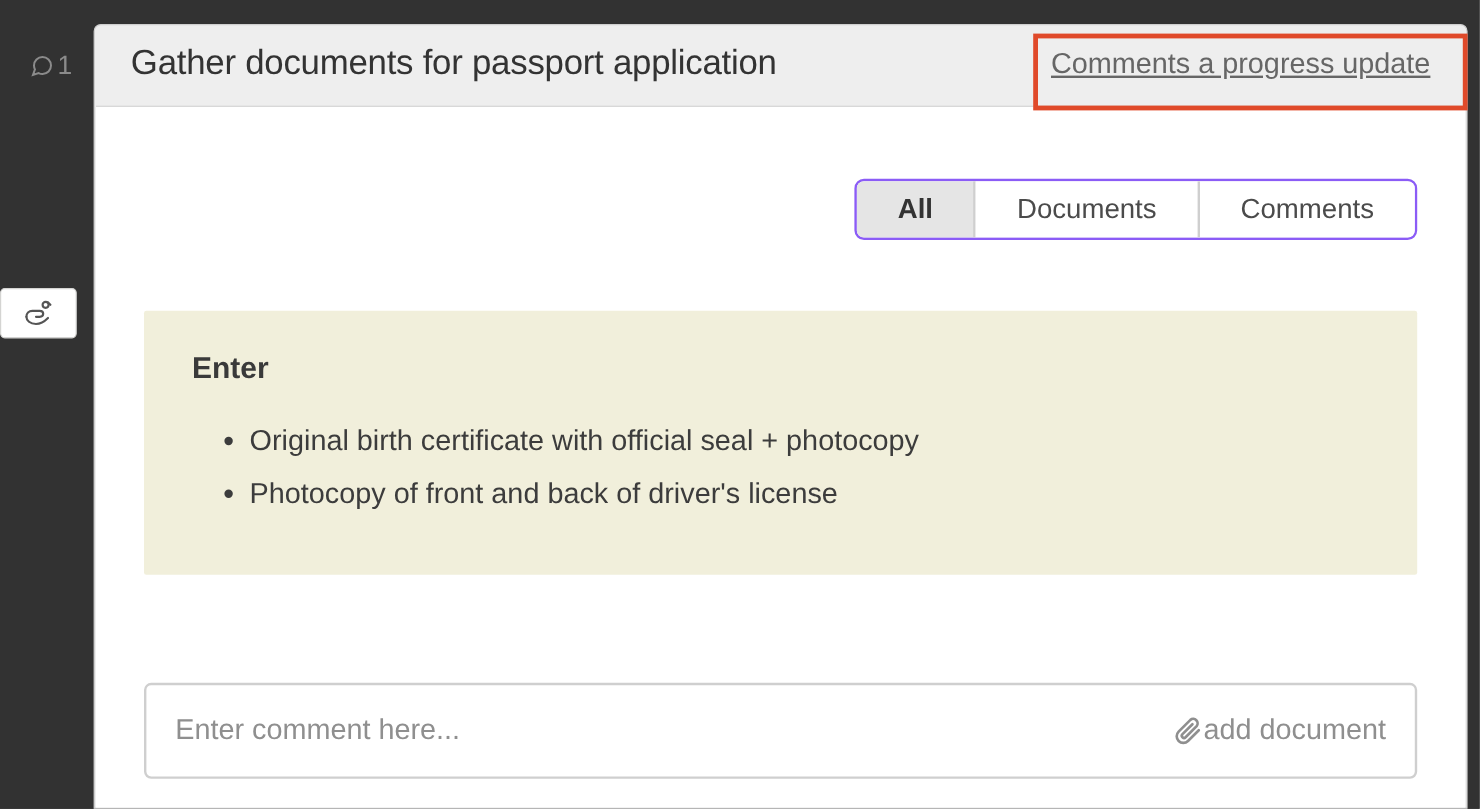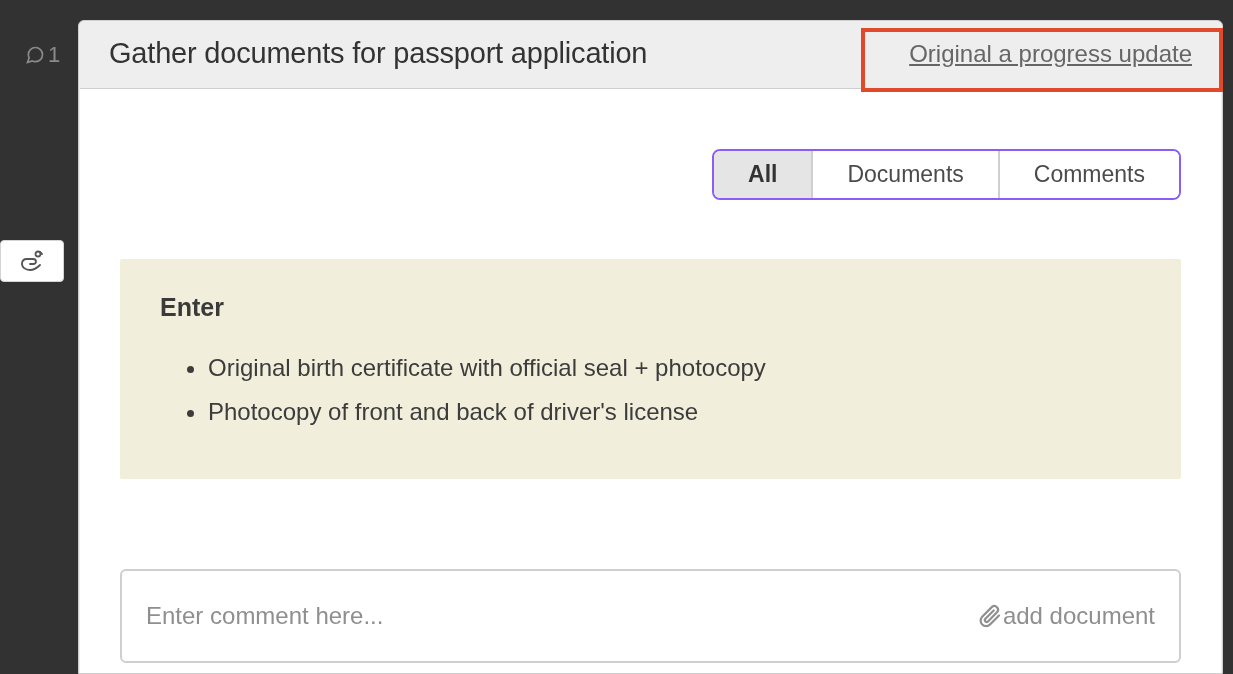--- a/index.html
+++ b/index.html
@@ -143,21 +143,21 @@
       color: #3c3c3c;
     }
 
     .comment-box {
       margin-top: 90px;
       border: 2px solid #cfcfcf;
       border-radius: 6px;
       display: flex;
       align-items: center;
       padding: 12px 24px;
-      height: 94px;
+      height: 80px;
     }
 
     .comment-input {
       flex: 1;
       border: none;
       outline: none;
       font-size: 24px;
       color: #3c3c3c;
       background: transparent;
     }
@@ -190,21 +190,21 @@
     <path d="M3 14c0 3 3 6 8 6 4 0 7-2 10-5" stroke-linecap="round"></path>
     <circle cx="19" cy="4" r="2.5"></circle>
     <path d="M21 2l2 2" stroke-linecap="round"></path>
   </svg>
 </div>
 
 <div class="panel">
 
   <div class="panel-header">
     <h1 class="panel-title">Gather documents for passport application</h1>
-    <a class="progress-link">Original a progress update</a>
+    <a class="progress-link">Comments a progress update</a>
   </div>
 
   <div class="panel-body">
 
     <div class="tabs">
       <button class="tab-btn active">All</button>
       <button class="tab-btn">Documents</button>
       <button class="tab-btn">Comments</button>
     </div>
 

